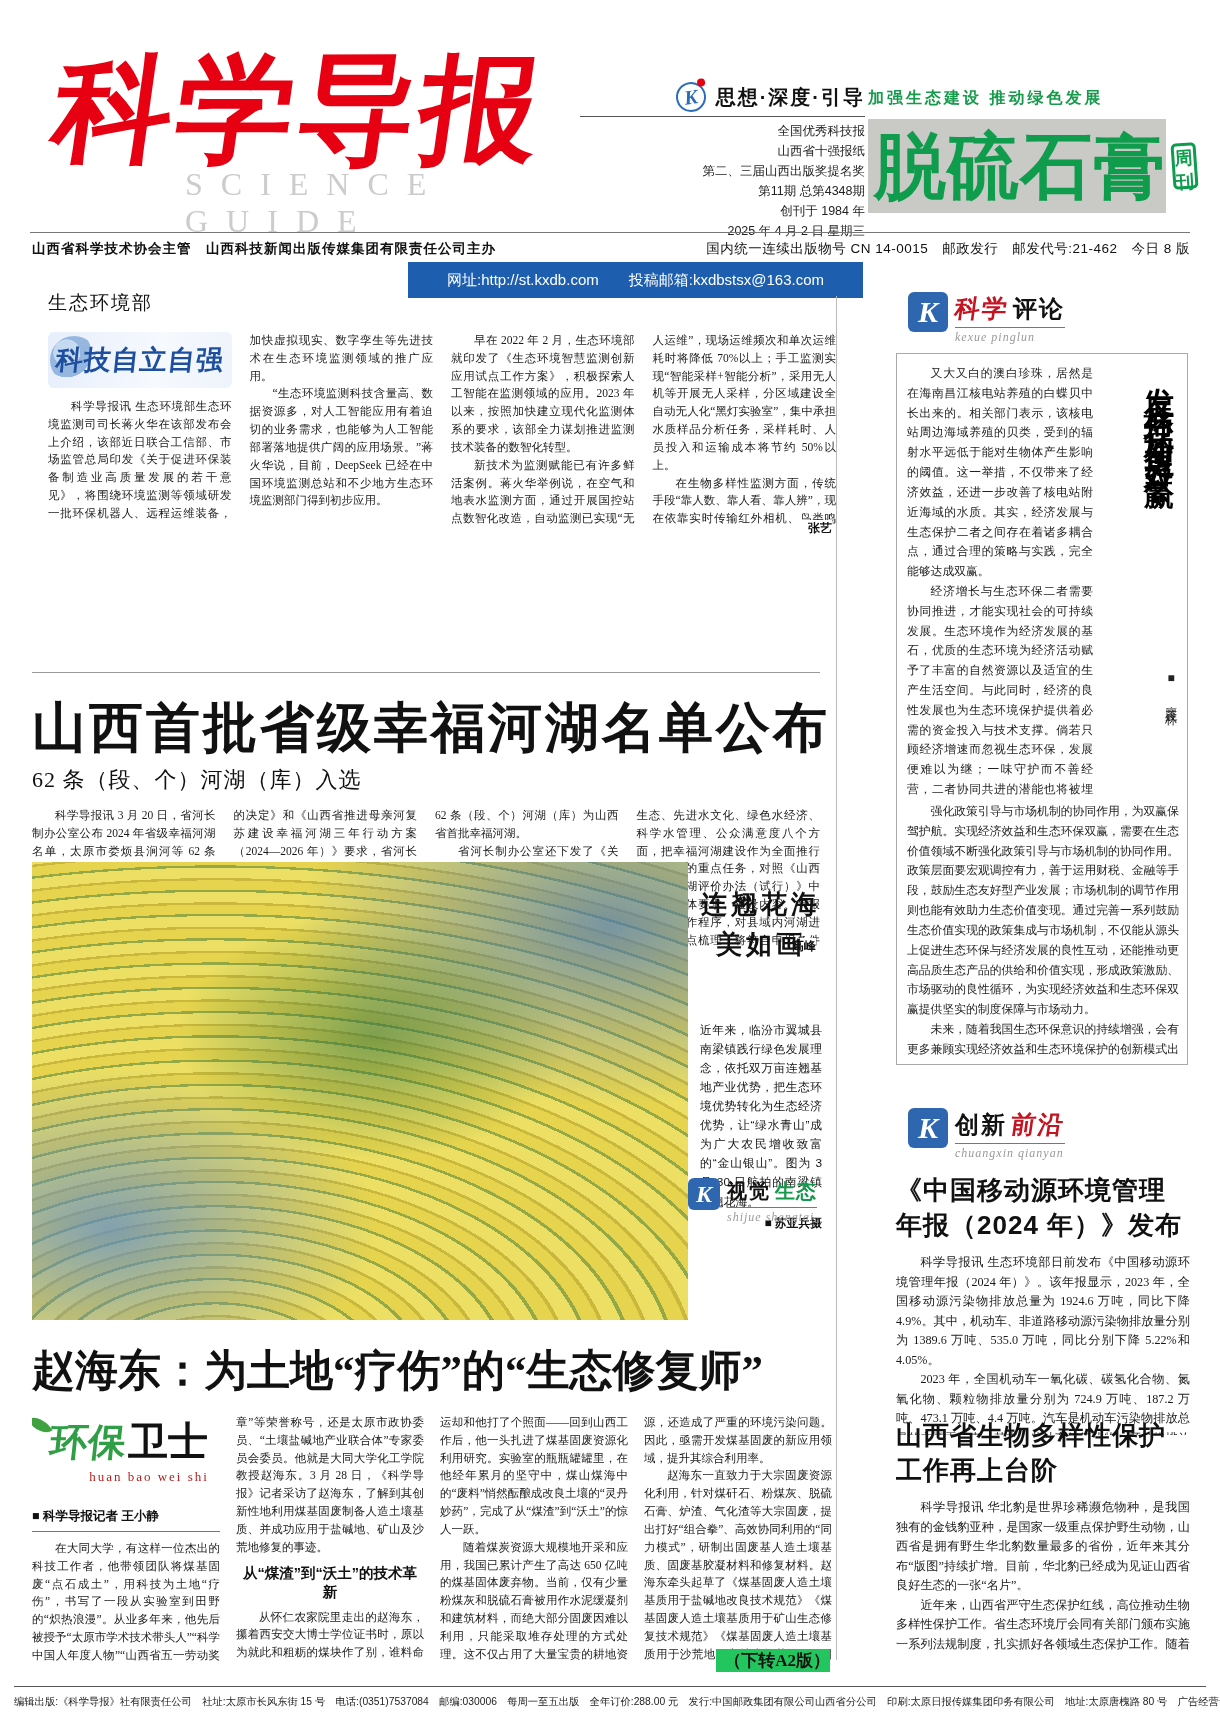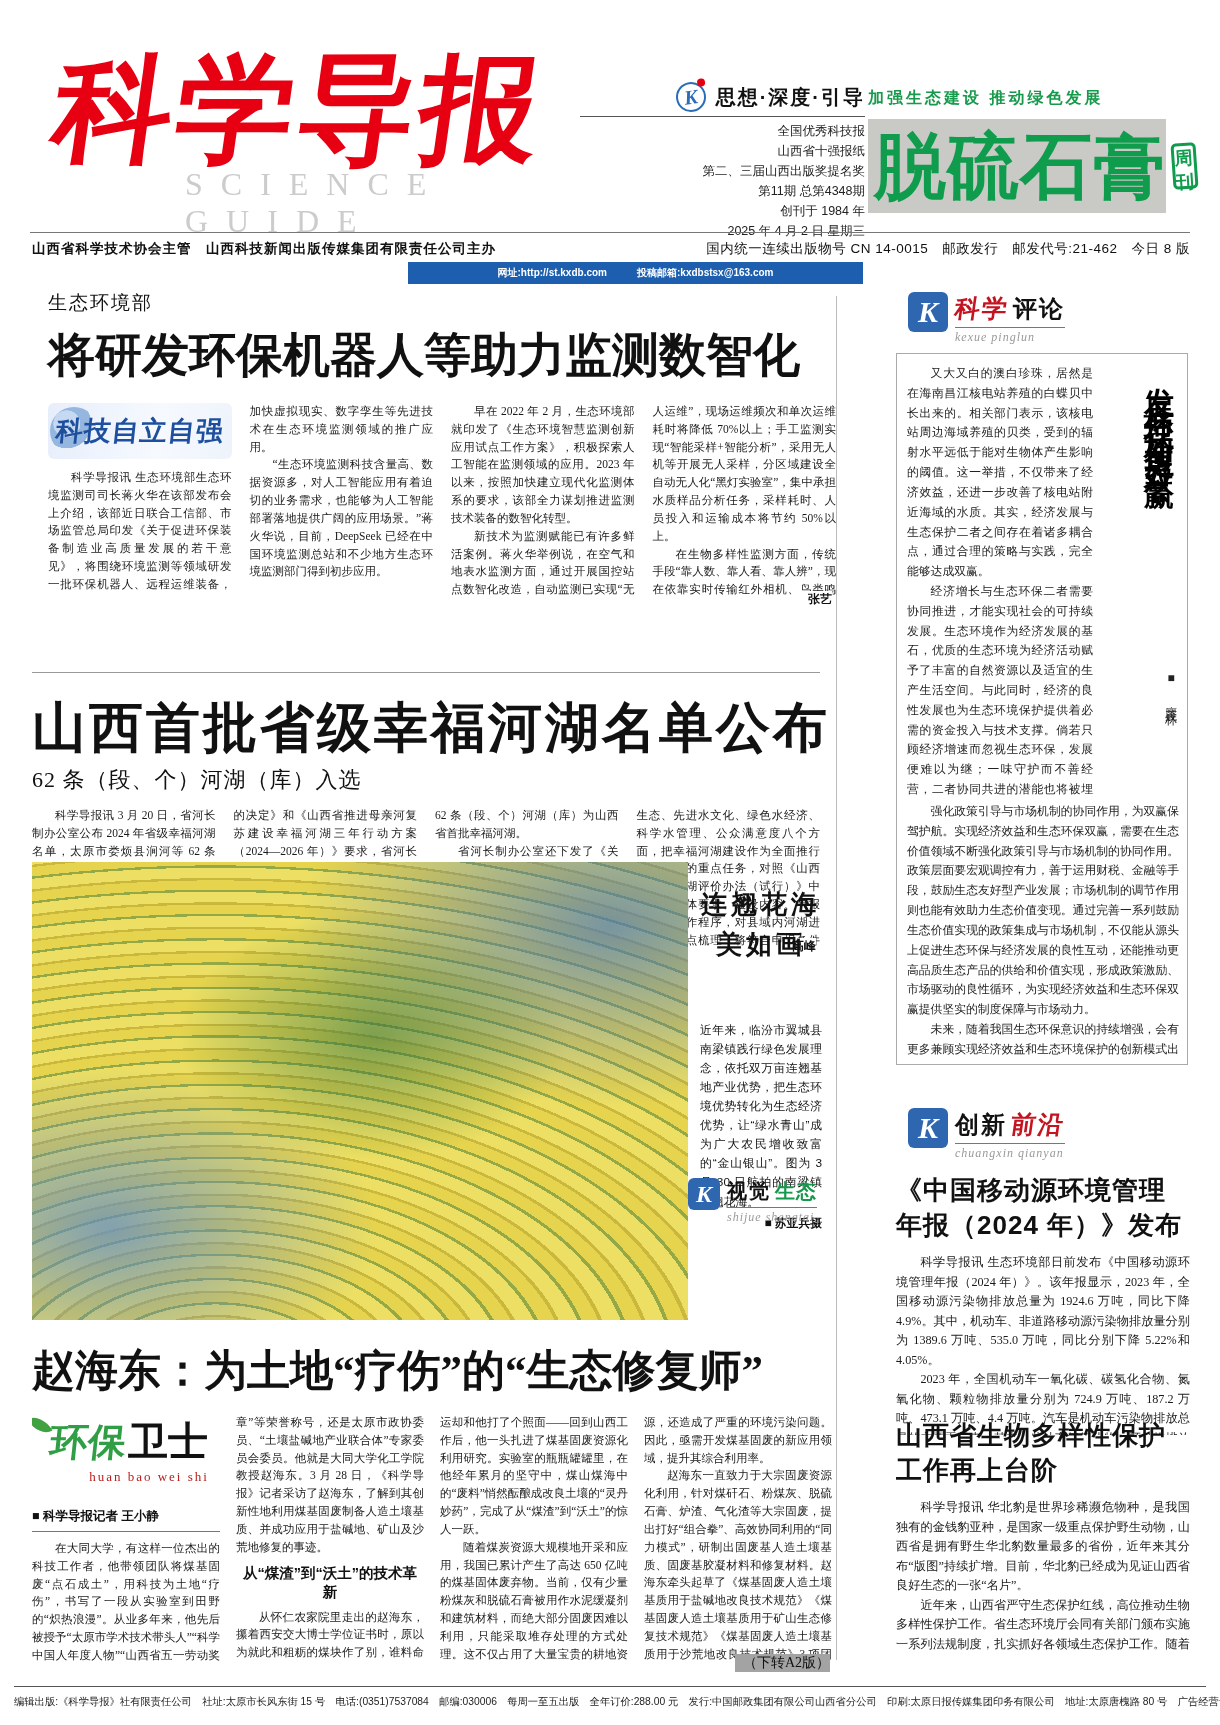--- a/index.html
+++ b/index.html
@@ -17,21 +17,21 @@
   .slogan-text { font-size:20px; font-weight:bold; letter-spacing:2px; }
   .mh-line { font-size:12.5px; line-height:1.6; color:#222; }
   .sect { position:absolute; left:868px; top:88px; width:298px; }
   .sect-slogan { color:#189a4d; font-size:16px; font-weight:bold; letter-spacing:3px; white-space:nowrap; }
   .sect-box { margin-top:10px; height:94px; background:#c9c9c6; display:flex; align-items:center; padding:0 6px; }
   .sect-title { font-size:72px; font-weight:900; color:#0f9c4d; letter-spacing:1px; line-height:1; white-space:nowrap; }
   .sect-seal { width:46px; height:46px; border:3px solid #0f9c4d; border-radius:5px; color:#0f9c4d; background:#fff; font-family:"DejaVu Serif",serif; font-weight:bold; font-size:18px; display:grid; place-items:center; margin-left:6px; transform:rotate(-4deg); letter-spacing:1px; }
   .rule1 { position:absolute; left:30px; width:1160px; top:232px; border-top:1.5px solid #777; }
   .orgline { position:absolute; left:32px; top:240px; font-size:13.5px; font-weight:600; letter-spacing:1px; }
   .publine { position:absolute; right:30px; top:240px; font-size:13.5px; letter-spacing:0.5px; }
-  .bluebar { position:absolute; left:408px; top:262px; width:455px; height:22px; background:#1d5fae; color:#fff; font-size:10px; display:flex; align-items:center; justify-content:center; gap:30px;font-weight:bold; }
+  .bluebar { position:absolute; left:408px; top:262px; width:455px; height:36px; background:#1d5fae; color:#fff; font-size:15px; display:flex; align-items:center; justify-content:center; gap:30px; }
 
   
   .bp { text-indent:2em; font-size:11.5px; line-height:1.55; text-align:justify; font-family:"Liberation Serif",serif; color:#1a1a1a; margin:0; }
   .sign { position:absolute; right:4px; bottom:0; background:#fff; padding-left:10px; font-size:12px; font-weight:bold; font-family:"Liberation Serif",serif;text-align:center; }
 
   
   .a1 { position:absolute; left:48px; top:290px; width:788px; }
   .a1-kicker { font-size:19px; letter-spacing:2px; }
   .a1-headline { margin-top:8px; font-size:47px; font-weight:900; letter-spacing:0; white-space:nowrap; font-family:"Liberation Sans",sans-serif; }
   .a1-body { position:relative; margin-top:16px; column-count:4; column-gap:18px; height:205px; overflow:hidden; }
@@ -97,21 +97,21 @@
   .a3-headline { font-family:"Liberation Serif",serif; font-size:43px; font-weight:900; letter-spacing:0px; white-space:nowrap; }
   .a3-body { position:relative; margin-top:14px; column-count:4; column-gap:16px; height:258px; overflow:hidden; }
   .hbws { break-inside:avoid; height:88px; margin-bottom:6px; position:relative; }
   .hbws-row { display:flex; align-items:baseline; }
   .hbws-leaf { width:16px; height:22px; background:#3fa13f; border-radius:0 100% 0 100%; transform:rotate(-30deg); margin-right:2px; align-self:flex-start; }
   .hbws-green { font-family:"DejaVu Serif",serif; font-size:38px; font-weight:900; color:#2f9e45; transform:skewX(-6deg); }
   .hbws-black { font-family:"DejaVu Serif",serif; font-size:40px; font-weight:900; color:#111; margin-left:2px; }
   .hbws-pinyin { font-size:13px; color:#b91c1c; font-family:"Liberation Serif",serif; letter-spacing:2px; margin-left:46px;text-align:center; }
   .byline { break-inside:avoid; font-size:12.5px; font-weight:bold; border-bottom:1px solid #777; padding-bottom:6px; margin-bottom:8px; }
   .subhead { break-inside:avoid; font-size:14.5px; font-weight:900; text-align:center; margin:7px 0; font-family:"Liberation Sans",sans-serif; }
-  .jump { position:absolute; right:2px; bottom:0; background:#a3a3a3; padding-left:8px; font-size:14px; font-family:"Liberation Serif",serif; }
+  .jump { position:absolute; right:2px; bottom:0; background:#22c55e; padding-left:8px; font-size:17px; font-family:"Liberation Serif",serif;font-weight:bold; }
 
   
   .footer { position:absolute; left:14px; right:14px; top:1686px; border-top:1px solid #555; padding-top:8px; font-size:10.3px; color:#222; text-align:center; letter-spacing:0; white-space:nowrap; }
 </style>
 </head>
 <body>
 
 <div class="page">
 
   <div class="brand">
@@ -145,21 +145,20 @@
   <div class="rule1"></div>
   <div class="orgline">山西省科学技术协会主管　山西科技新闻出版传媒集团有限责任公司主办</div>
   <div class="publine">国内统一连续出版物号 CN 14-0015　邮政发行　邮发代号:21-462　今日 8 版</div>
   <div class="bluebar">
     <span>网址:http://st.kxdb.com</span>
     <span>投稿邮箱:kxdbstsx@163.com</span>
   </div>
 
   <div class="a1">
     <div class="a1-kicker">生态环境部</div>
-    <div class="a1-headline">将研发环保机器人等助力监测数智化</div>
     <div class="a1-body">
       <div class="badge">
         <span class="badge-text">科技自立自强</span>
       </div>
       <div>
           <p class="bp">科学导报讯 生态环境部生态环境监测司司长蒋火华在该部发布会上介绍，该部近日联合工信部、市场监管总局印发《关于促进环保装备制造业高质量发展的若干意见》，将围绕环境监测等领域研发一批环保机器人、远程运维装备，加快虚拟现实、数字孪生等先进技术在生态环境监测领域的推广应用。</p>
           <p class="bp">“生态环境监测科技含量高、数据资源多，对人工智能应用有着迫切的业务需求，也能够为人工智能部署落地提供广阔的应用场景。”蒋火华说，目前，DeepSeek 已经在中国环境监测总站和不少地方生态环境监测部门得到初步应用。</p>
           <p class="bp">早在 2022 年 2 月，生态环境部就印发了《生态环境智慧监测创新应用试点工作方案》，积极探索人工智能在监测领域的应用。2023 年以来，按照加快建立现代化监测体系的要求，该部全力谋划推进监测技术装备的数智化转型。</p>
           <p class="bp">新技术为监测赋能已有许多鲜活案例。蒋火华举例说，在空气和地表水监测方面，通过开展国控站点数智化改造，自动监测已实现“无人运维”，现场运维频次和单次运维耗时将降低 70%以上；手工监测实现“智能采样+智能分析”，采用无人机等开展无人采样，分区域建设全自动无人化“黑灯实验室”，集中承担水质样品分析任务，采样耗时、人员投入和运输成本将节约 50%以上。</p>
           <p class="bp">在生物多样性监测方面，传统手段“靠人数、靠人看、靠人辨”，现在依靠实时传输红外相机、鸟类鸣声记录仪、两栖爬行动物雷达相机、蝴蝶智能监测仪等新型智能设备，基本能够实现生物多样性自动化监测，识别准确率达 85%以上。</p>

